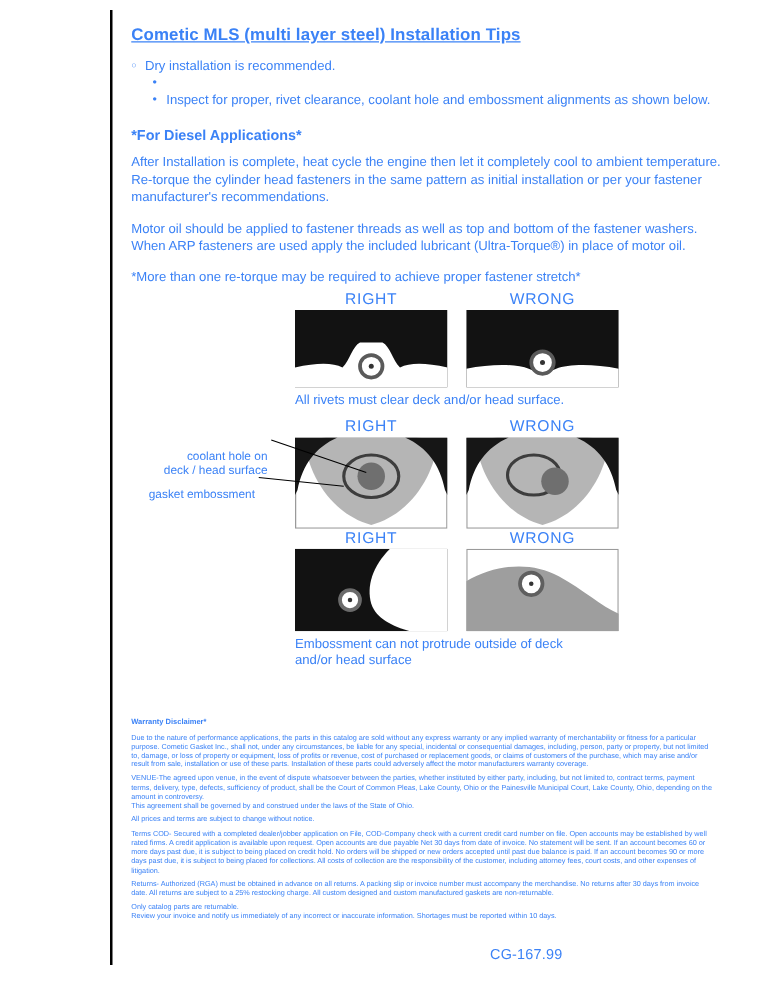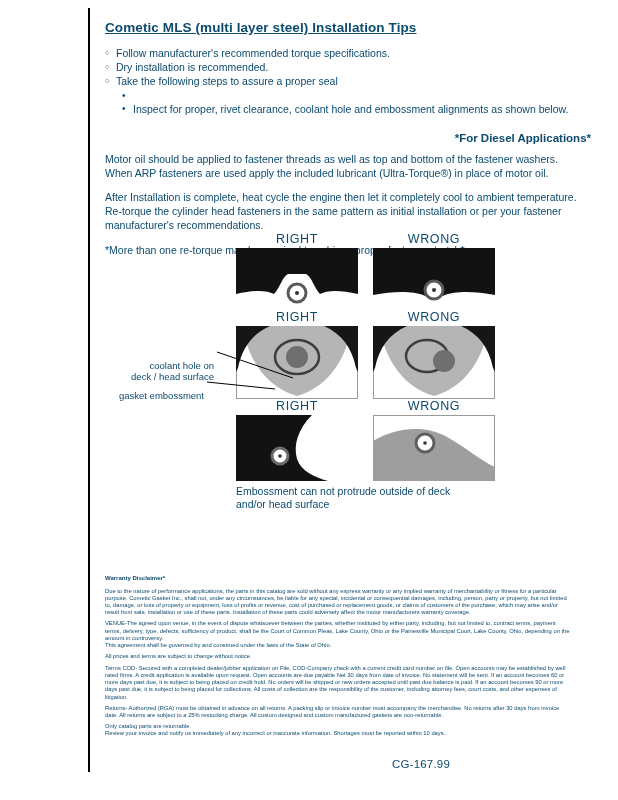--- a/index.html
+++ b/index.html
@@ -1,28 +1,28 @@
 <!DOCTYPE html>
 <html><head>
 <meta charset="utf-8">
 <style>
   * { margin:0; padding:0; box-sizing:border-box; }
   html,body { background:#ffffff; }
   .page {
     position:relative; width:618px; height:800px; background:#fff;
-    font-family:"Liberation Sans", sans-serif; color:#0c4a6e; overflow:hidden;
+    font-family:"Liberation Sans", sans-serif; color:#3b82f6; overflow:hidden;
   }
   .left-rule { position:absolute; left:88px; top:8px; width:2px; height:764px; background:#000; }
   .content { position:absolute; left:105px; top:20px; width:486px; }
   .title { font-size:13.5px; font-weight:bold; text-decoration:underline; margin-bottom:11px; letter-spacing:0.1px; }
   .tip-row { display:flex; font-size:10.5px; line-height:1.35; }
   .tip-row .bullet { flex:0 0 auto; width:11px; text-align:left; font-size:7px; line-height:14px; }
   .tip-row.sub { margin-left:17px; }
   .tip-row.sub .bullet { font-size:10px; line-height:13px; }
-  .diesel-heading { font-size:11.5px; font-weight:bold; margin-top:16px; margin-bottom:9px;text-align:right; }
+  .diesel-heading { font-size:11.5px; font-weight:bold; margin-top:16px; margin-bottom:9px; }
   .para { font-size:10.5px; line-height:1.32; margin-bottom:11px; width:474px; }
   .note { margin-top:2px; }
 
   .diagrams { position:absolute; left:236px; top:232px; width:262px; }
   .diag-pair { display:flex; gap:15px;align-items:flex-end; }
   .diag-col { width:122px; }
   .diag-head { text-align:center; font-size:12.5px; letter-spacing:0.6px; margin-bottom:2px; }
   .diag-img { display:block; }
   .diag-caption { font-size:10.5px; margin:4px 0 7px 0; line-height:1.25; white-space:pre-line; }
 
@@ -43,42 +43,34 @@
 
 <div class="page">
   <div class="left-rule"></div>
 
   <div class="content">
     <h1 class="title">Cometic MLS (multi layer steel) Installation Tips</h1>
 
     <div>
       <div class="tip-row">
         <span class="bullet">○</span>
-        <span>Follow manufacturer's recommended torque specifications.</span>
-      </div>
-      <div class="tip-row">
-        <span class="bullet">○</span>
         <span>Dry installation is recommended.</span>
-      </div>
-      <div class="tip-row">
-        <span class="bullet">○</span>
-        <span>Take the following steps to assure a proper seal</span>
       </div>
       <div class="tip-row sub">
         <span class="bullet">•</span>
       </div>
       <div class="tip-row sub">
         <span class="bullet">•</span>
         <span>Inspect for proper, rivet clearance, coolant hole and embossment alignments as shown below.</span>
       </div>
     </div>
 
     <h2 class="diesel-heading">*For Diesel Applications*</h2>
+    <p class="para">After Installation is complete, heat cycle the engine then let it completely cool to ambient temperature. Re-torque the cylinder head fasteners in the same pattern as initial installation or per your fastener manufacturer's recommendations.</p>
     <p class="para">Motor oil should be applied to fastener threads as well as top and bottom of the fastener washers. When ARP fasteners are used apply the included lubricant (Ultra-Torque®) in place of motor oil.</p>
-    <p class="para">After Installation is complete, heat cycle the engine then let it completely cool to ambient temperature. Re-torque the cylinder head fasteners in the same pattern as initial installation or per your fastener manufacturer's recommendations.</p>
     <p class="para note">*More than one re-torque may be required to achieve proper fastener stretch*</p>
   </div>
 
   <div class="diagrams">
 
     <div class="diag-pair">
       <div class="diag-col">
         <div class="diag-head">RIGHT</div>
         <svg class="diag-img" width="122" height="62" viewBox="0 0 122 62">
           <rect width="122" height="62" fill="#121212"></rect>
@@ -90,20 +82,21 @@
       <div class="diag-col">
         <div class="diag-head">WRONG</div>
         <svg class="diag-img" width="122" height="62" viewBox="0 0 122 62">
           <rect width="122" height="62" fill="#121212"></rect>
           <path d="M0,62 L0,47 C20,43 40,43 50,47 C56,50 66,50 72,47 C82,43 102,43 122,47 L122,62 Z" fill="#ffffff"></path>
           <circle cx="61" cy="42" r="9" fill="#ffffff" stroke="#5a5a5a" stroke-width="3"></circle>
           <circle cx="61" cy="42" r="2" fill="#333333"></circle>
         </svg>
       </div>
     </div>
+    <div class="diag-caption">All rivets must clear deck and/or head surface.</div>
 
     <div class="diag-pair">
       <div class="diag-col">
         <div class="diag-head">RIGHT</div>
         <svg class="diag-img" width="122" height="73" viewBox="0 0 122 73">
           <rect x="0.5" y="0.5" width="121" height="72" fill="#ffffff" stroke="#9a9a9a" stroke-width="1"></rect>
           <path d="M8,3 C40,-5 82,-5 114,3 C112,28 94,61 61,70 C28,61 10,28 8,3 Z" fill="#b5b5b5"></path>
           <path d="M0,0 H34 C16,8 6,22 2,42 L0,46 Z" fill="#161616"></path>
           <path d="M122,0 H88 C106,8 116,22 120,42 L122,46 Z" fill="#161616"></path>
           <ellipse cx="61" cy="31" rx="22" ry="17" fill="none" stroke="#3d3d3d" stroke-width="2.5"></ellipse>

